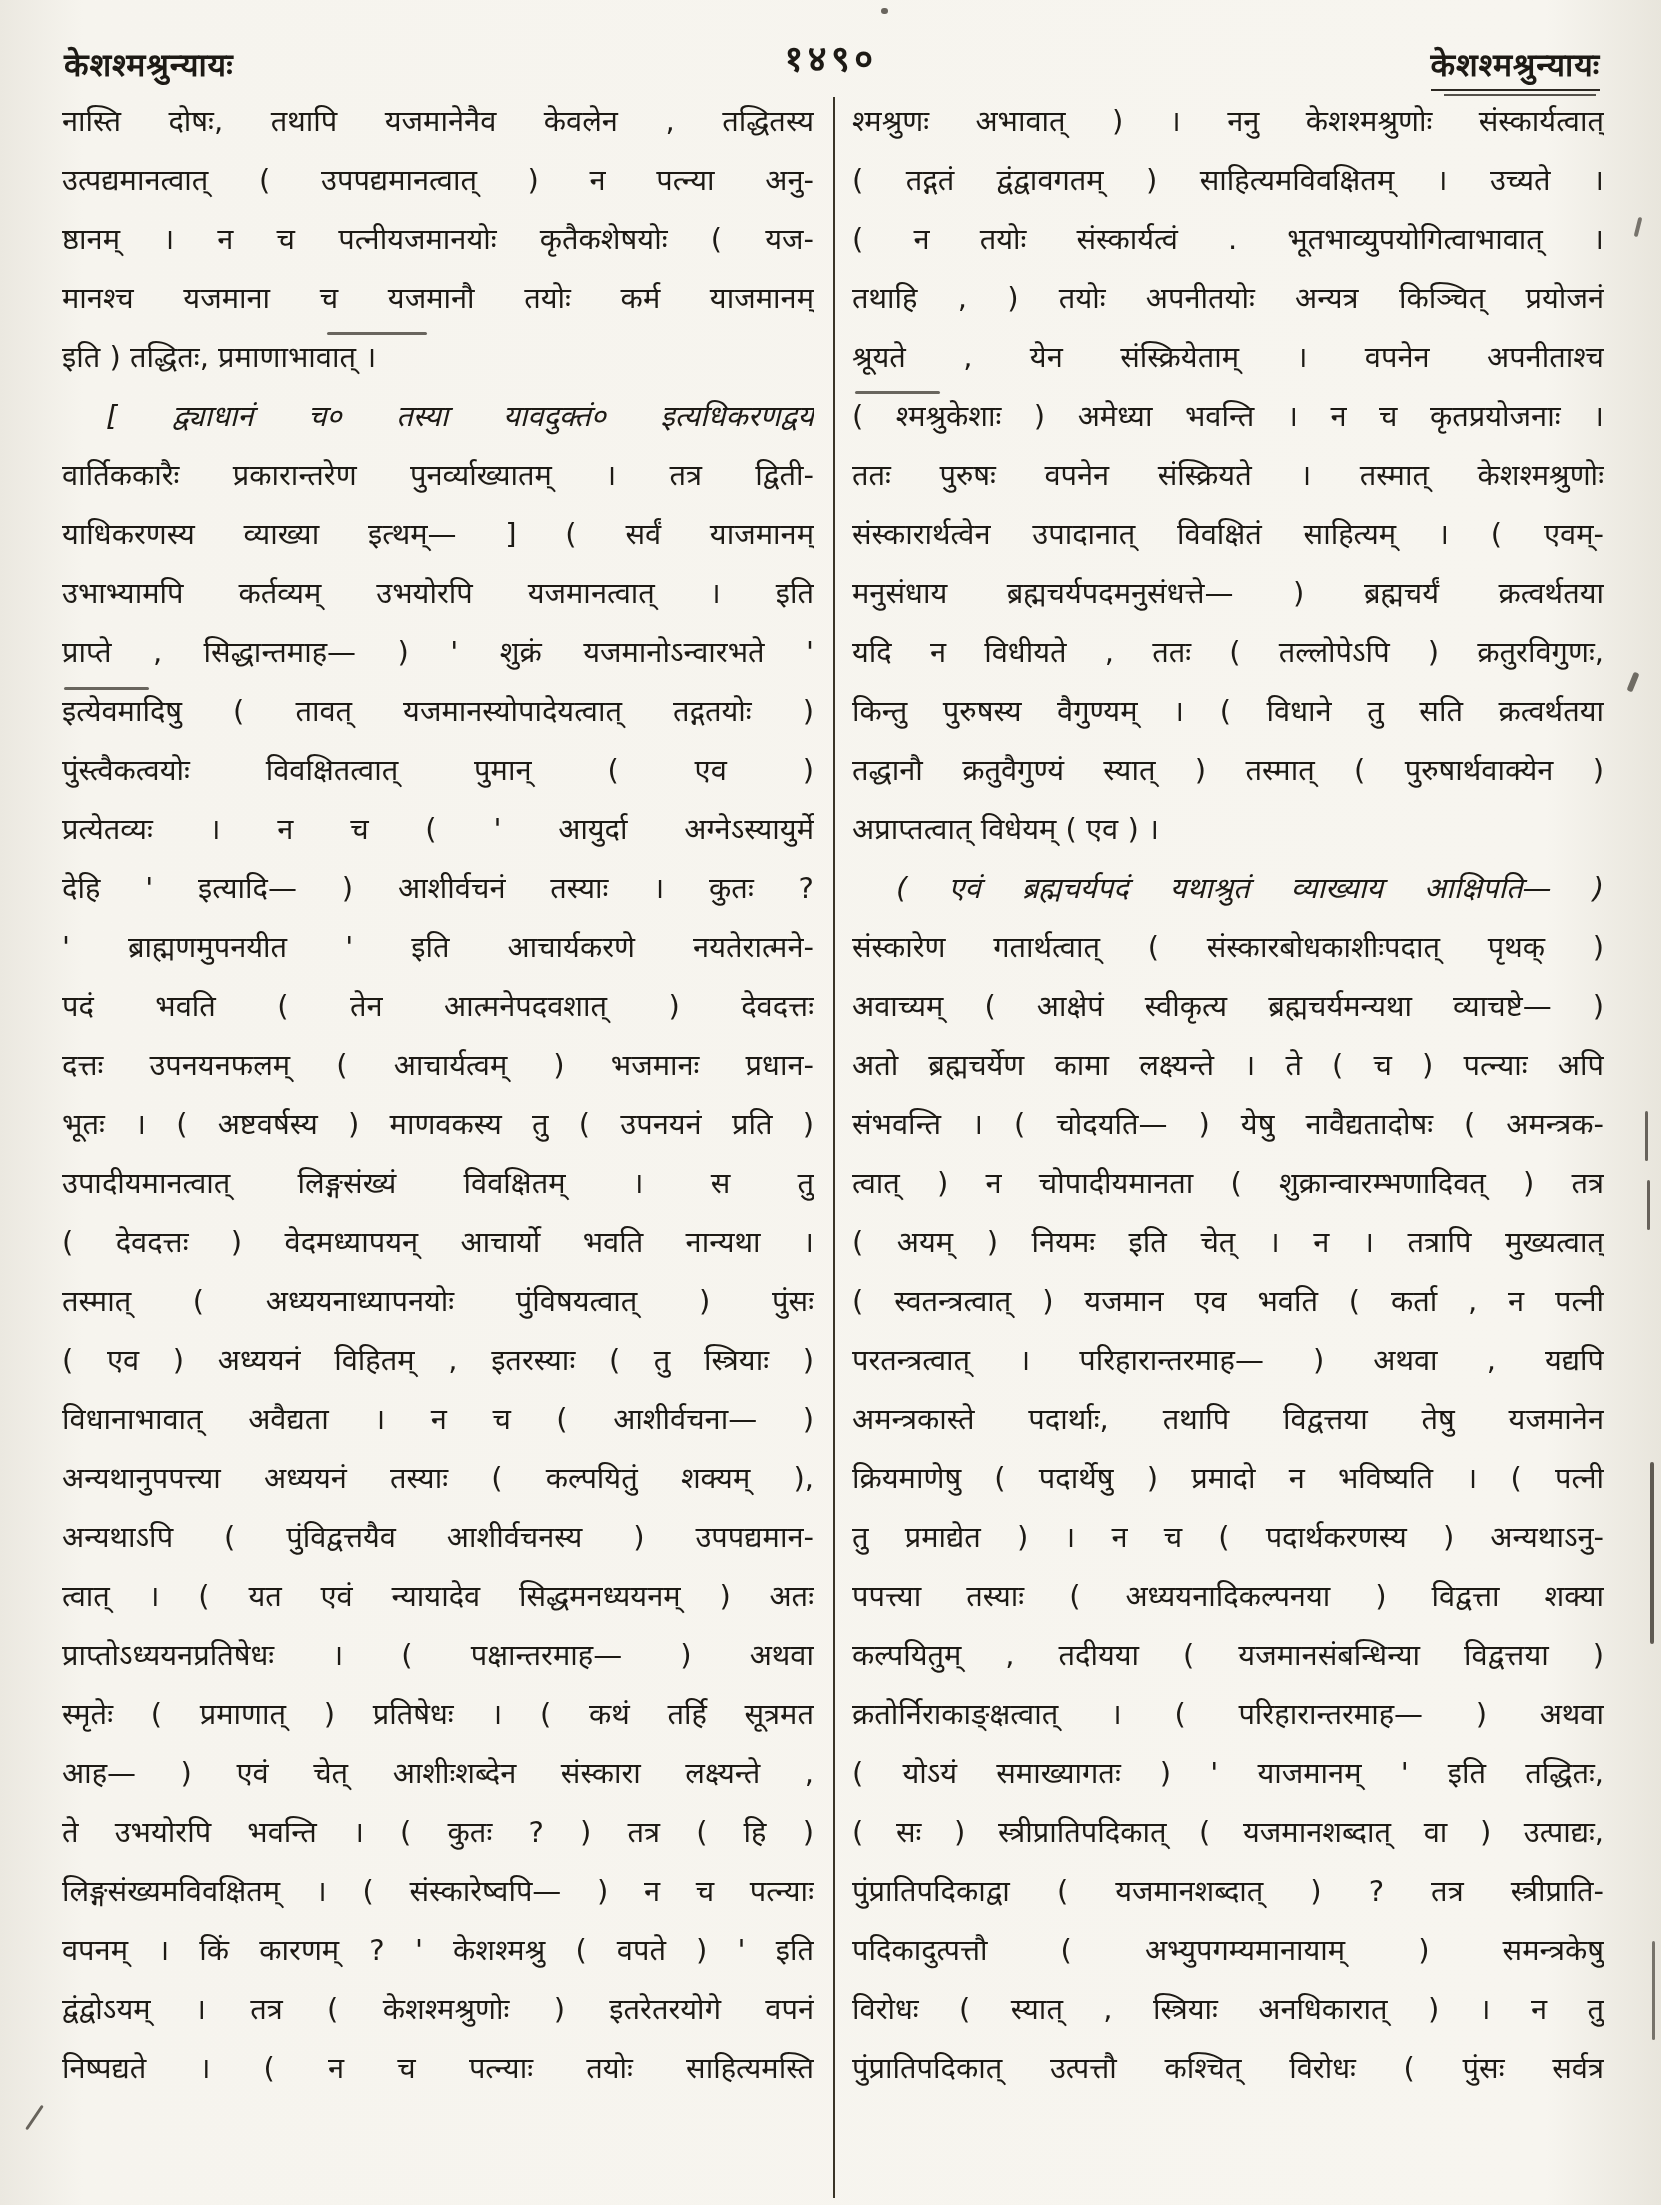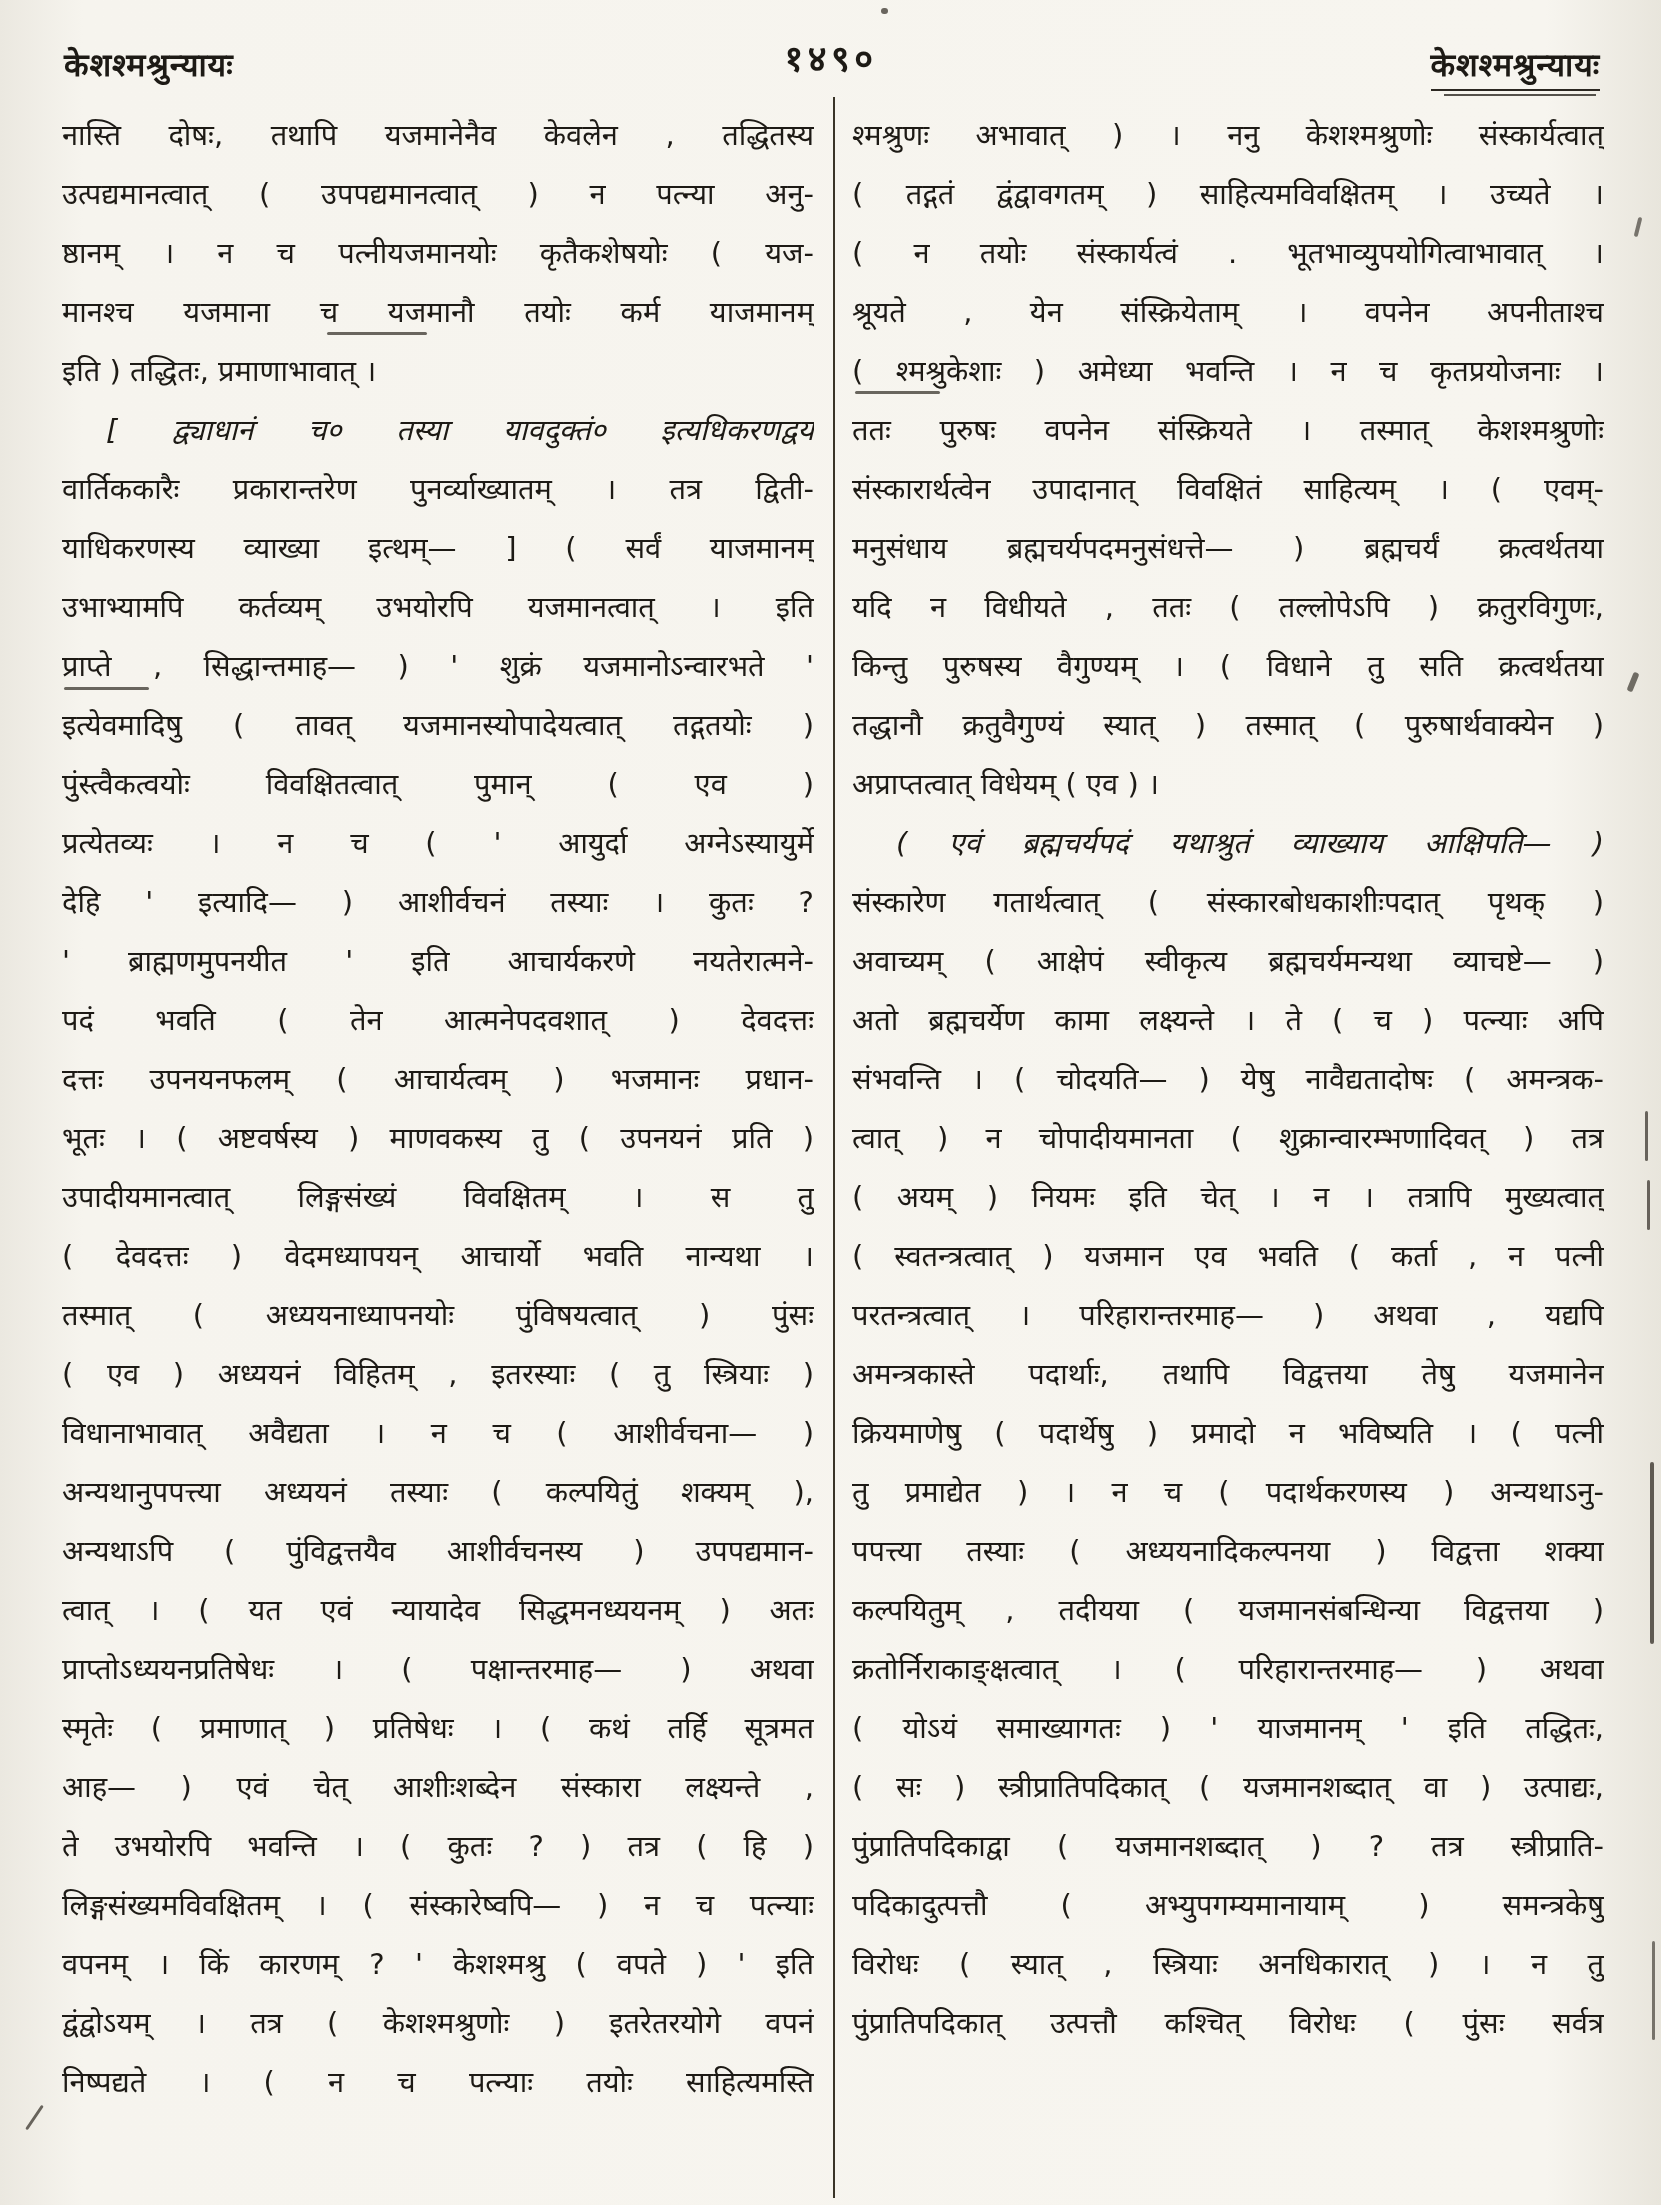--- a/index.html
+++ b/index.html
@@ -14,21 +14,21 @@
     overflow:hidden;
   }
   .running-header{position:absolute;top:0;left:0;right:0;height:99px;text-align:center;}
   .header-left{position:absolute;top:42px;left:64px;font-size:32px;font-weight:bold;letter-spacing:0.8px;}
   .page-number{position:absolute;top:33px;left:50%;transform:translateX(-50%);font-size:36px;font-weight:bold;letter-spacing:4.5px;}
   .header-right{position:absolute;top:42px;right:62px;font-size:32px;font-weight:bold;letter-spacing:0.8px;padding-bottom:3.8px;border-bottom:2.3px solid #2c2822;}
   .header-right::after{
     content:"";position:absolute;left:13.6px;right:4.5px;bottom:-6.8px;height:1.5px;background:#2c2822;opacity:.8;
   }
   .divider{position:absolute;left:833px;top:97px;width:2.3px;height:2101px;background:#393428;}
-  .column{position:absolute;top:106px;width:752px;}
+  .column{position:absolute;top:92px;width:752px;}
   .col-left{left:62px;}
   .col-right{left:852px;}
   .tline{
     font-size:29px;line-height:59px;height:59px;overflow:hidden;
     text-align:justify;text-align-last:justify;
   }
   .tline.parend{text-align-last:left;}
   .tline.indent{text-indent:44px;font-style:italic;}
   .artifact{position:absolute;background:#46413a;border-radius:2.3px;}
   .pen-underline{position:absolute;background:#3a352d;opacity:.75;border-radius:1.5px;}
@@ -80,20 +80,21 @@
       <div class="tline">लिङ्गसंख्यमविवक्षितम् । ( संस्कारेष्वपि— ) न च पत्न्याः</div>
       <div class="tline">वपनम् । किं कारणम् ? ' केशश्मश्रु ( वपते ) ' इति</div>
       <div class="tline">द्वंद्वोऽयम् । तत्र ( केशश्मश्रुणोः ) इतरेतरयोगे वपनं</div>
       <div class="tline">निष्पद्यते । ( न च पत्न्याः तयोः साहित्यमस्ति</div>
     </div>
 
   <div class="column col-right" id="col-right">
       <div class="tline">श्मश्रुणः अभावात् ) । ननु केशश्मश्रुणोः संस्कार्यत्वात्</div>
       <div class="tline">( तद्गतं द्वंद्वावगतम् ) साहित्यमविवक्षितम् । उच्यते ।</div>
       <div class="tline">( न तयोः संस्कार्यत्वं . भूतभाव्युपयोगित्वाभावात् ।</div>
+      <div class="tline">तथाहि , ) तयोः अपनीतयोः अन्यत्र किञ्चित् प्रयोजनं</div>
       <div class="tline">श्रूयते , येन संस्क्रियेताम् । वपनेन अपनीताश्च</div>
       <div class="tline">( श्मश्रुकेशाः ) अमेध्या भवन्ति । न च कृतप्रयोजनाः ।</div>
       <div class="tline">ततः पुरुषः वपनेन संस्क्रियते । तस्मात् केशश्मश्रुणोः</div>
       <div class="tline">संस्कारार्थत्वेन उपादानात् विवक्षितं साहित्यम् । ( एवम्-</div>
       <div class="tline">मनुसंधाय ब्रह्मचर्यपदमनुसंधत्ते— ) ब्रह्मचर्यं क्रत्वर्थतया</div>
       <div class="tline">यदि न विधीयते , ततः ( तल्लोपेऽपि ) क्रतुरविगुणः,</div>
       <div class="tline">किन्तु पुरुषस्य वैगुण्यम् । ( विधाने तु सति क्रत्वर्थतया</div>
       <div class="tline">तद्धानौ क्रतुवैगुण्यं स्यात् ) तस्मात् ( पुरुषार्थवाक्येन )</div>
       <div class="tline parend">अप्राप्तत्वात् विधेयम् ( एव ) ।</div>
       <div class="tline indent">( एवं ब्रह्मचर्यपदं यथाश्रुतं व्याख्याय आक्षिपति— )</div>

